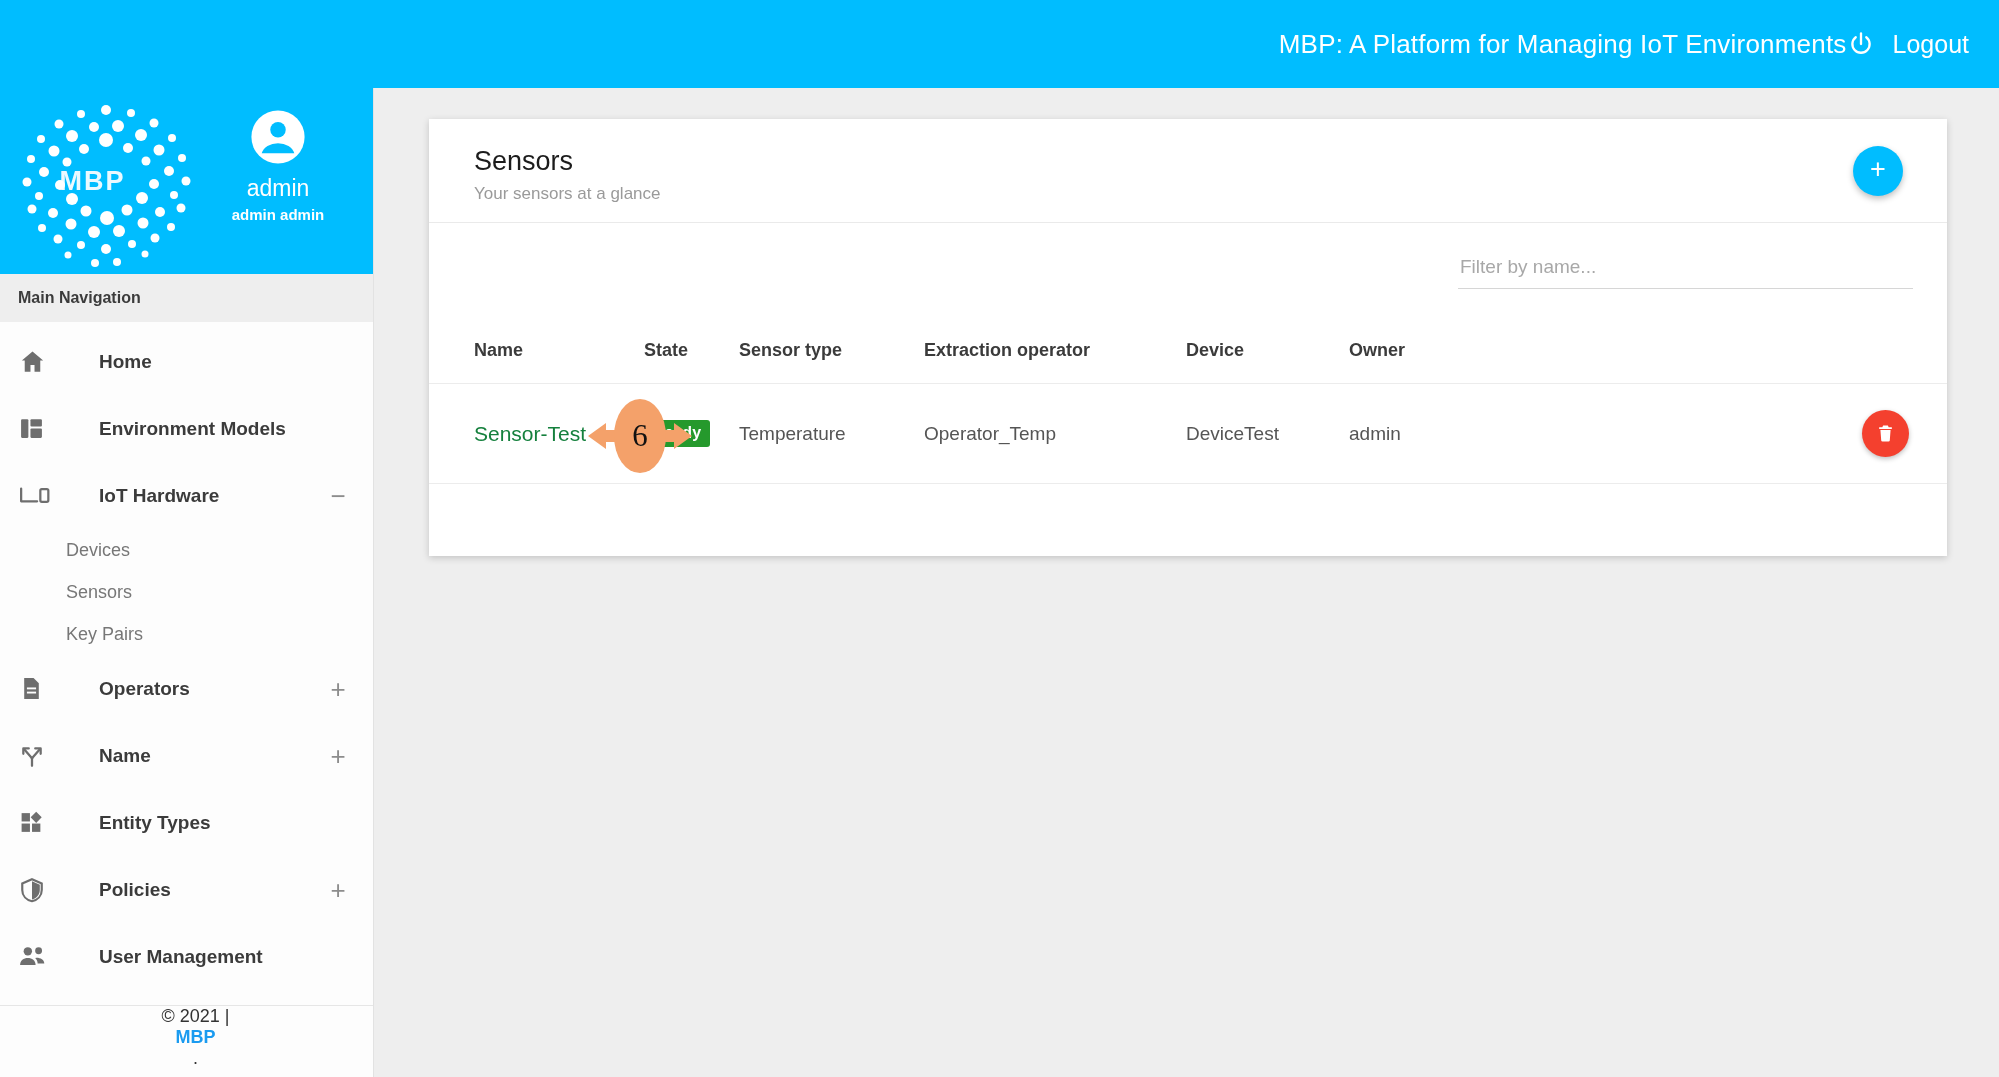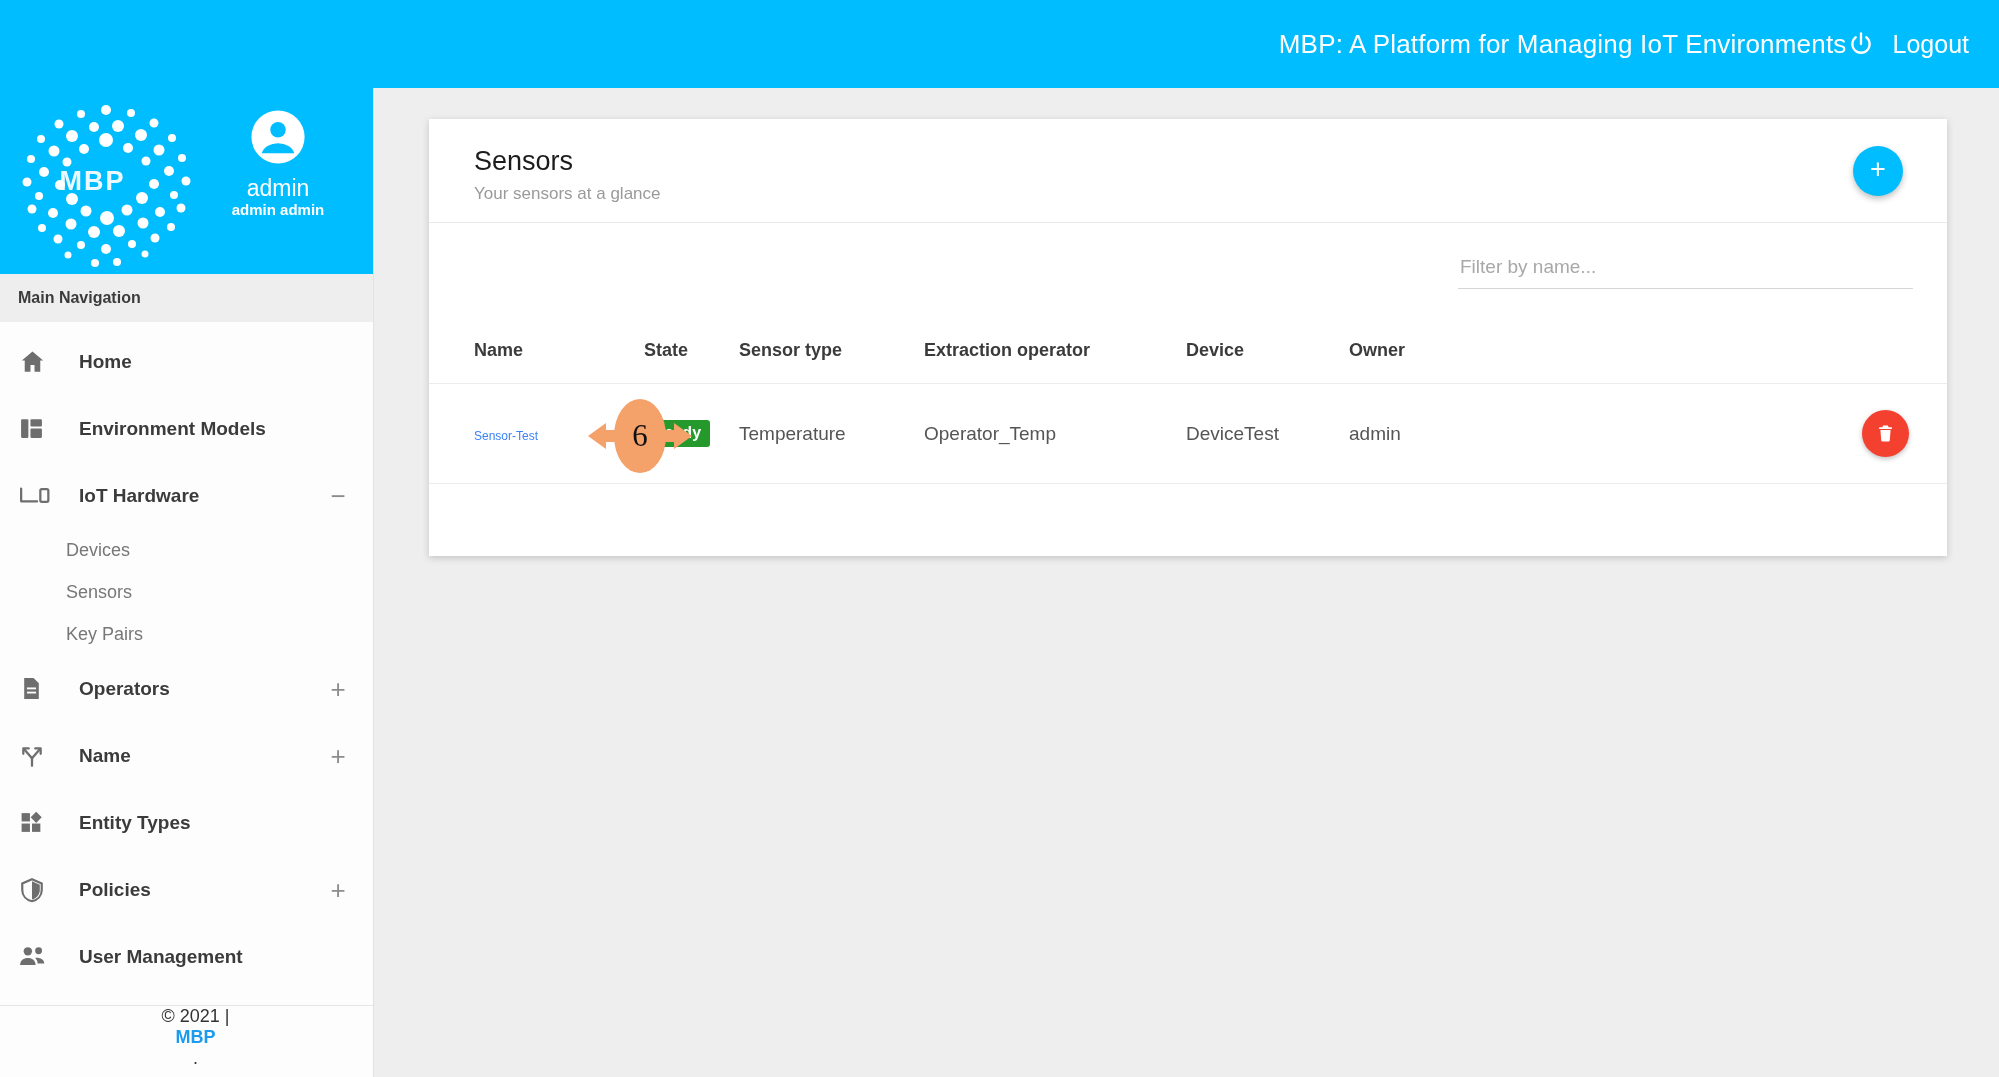--- a/index.html
+++ b/index.html
@@ -53,33 +53,34 @@
     font-weight: 700; letter-spacing: 2px; opacity: .92;
   }
   .user-block {
     position: absolute; right: 10px; top: 20px;
     width: 170px; text-align: center; color: #ffffff;
   }
   .avatar {
     width: 58px; height: 58px; margin: 0 auto 10px auto; display: block;
   }
   .user-name { font-size: 23px; font-weight: 400; line-height: 1.1; }
-  .user-full { font-size: 15px; font-weight: 700; }
+  .user-full { font-size: 15px; font-weight: 700; margin-top: 5px; }
 
   .nav-section-label {
     background: #eeeeee; height: 48px;
     display: flex; align-items: center; padding-left: 18px;
     font-size: 16px; font-weight: 700; color: #3b3b3b;
   }
 
   .nav-list { padding-top: 6px; }
   .nav-item {
     display: flex; align-items: center;
     height: 67px; padding: 0 26px 0 19px;
     cursor: pointer;
+    gap: 20px;
   }
   .nav-ico {
     width: 36px; height: 30px; flex: 0 0 36px;
     display: flex; align-items: center; justify-content: flex-start;
     color: #6e6e6e;
   }
   .nav-ico svg { display: block; }
   .nav-label {
     margin-left: 24px; font-size: 19px; font-weight: 700; color: #3b3b3b;
     flex: 1 1 auto; white-space: nowrap;
@@ -150,21 +151,21 @@
   table.sensors th {
     text-align: left; font-size: 18px; font-weight: 700; color: #3b3b3b;
     padding: 0 0 22px 0; border-bottom: 1px solid #ececec;
   }
   table.sensors td {
     font-size: 19px; color: #555555;
     padding: 26px 0; border-bottom: 1px solid #ececec;
     vertical-align: middle;
   }
   .col-pad-left { padding-left: 45px !important; }
-  .link-cell a { color: #3b82f6; text-decoration: none; font-size: 12px; }
+  .link-cell a { color: #15803d; text-decoration: none; font-size: 21px; }
   .badge {
     display: inline-block; background: #25992c; color: #ffffff;
     font-size: 16px; font-weight: 700; padding: 5px 9px 6px 9px;
     border-radius: 3px; line-height: 1;
   }
   .del-btn {
     width: 47px; height: 47px; border-radius: 50%;
     background: #f4402e; border: none; cursor: pointer;
     box-shadow: 0 2px 5px rgba(0,0,0,.25);
     display: flex; align-items: center; justify-content: center;

